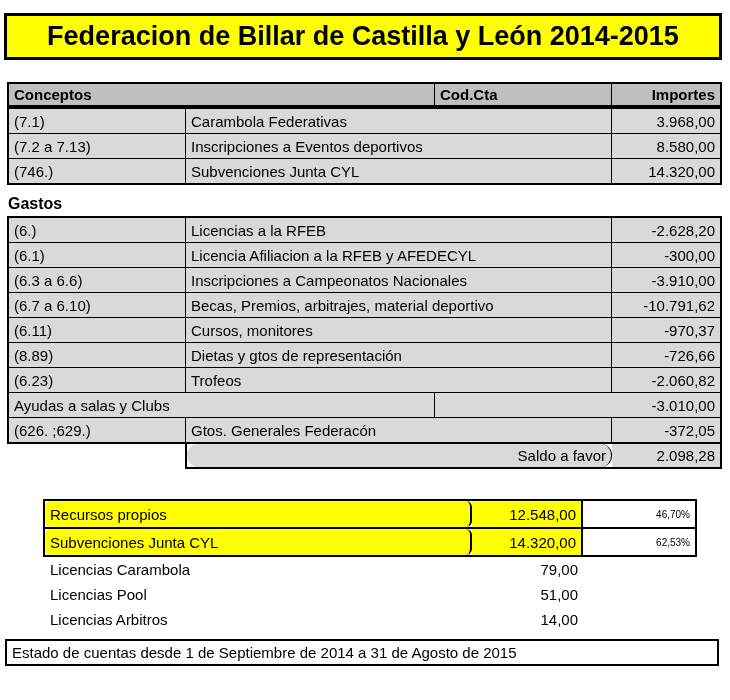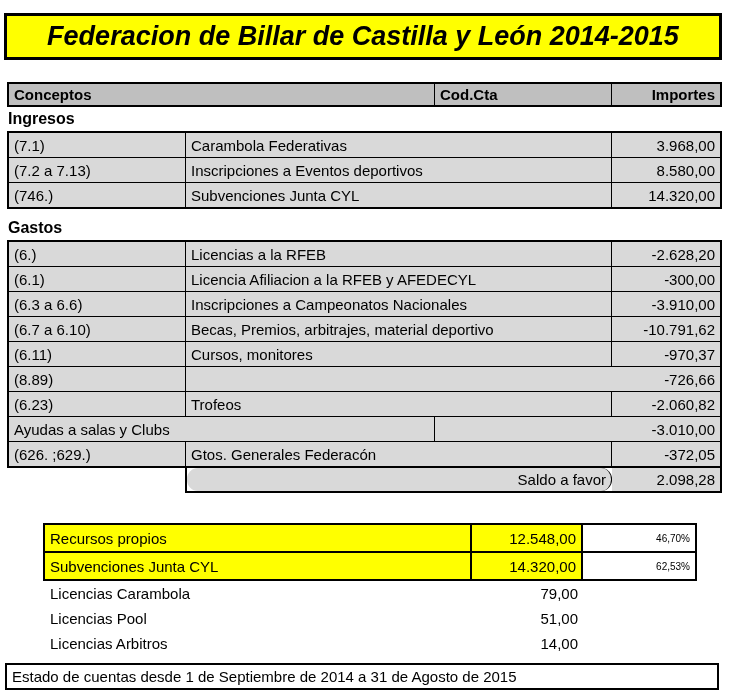--- a/index.html
+++ b/index.html
@@ -8,21 +8,21 @@
     position:relative; width:730px; height:700px; background:#ffffff;
     font-family:"Liberation Sans", sans-serif; color:#000; overflow:hidden;
   }
   
   .title-banner {
     margin:13px 0 0 4px; width:718px; height:47px; box-sizing:border-box;
     border:3px solid #000; background:#FFFF00;
     display:flex; align-items:center; justify-content:center;
   }
   .title-banner span {
-    font-weight:bold; font-style:italic; font-size:27px; white-space:nowrap;
+    font-weight:bold; font-size:27px; white-space:nowrap;
   }
   
   .tbl { margin-left:7px; width:715px; box-sizing:border-box; border:2px solid #000; }
   .header-tbl { margin-top:22px; }
   .row { display:flex; height:24px; border-bottom:1px solid #000; background:#D9D9D9; }
   .tbl .row:last-child { border-bottom:none; }
   .header-tbl .row { background:#BFBFBF; height:21px; }
   .cell {
     box-sizing:border-box; display:flex; align-items:center;
     padding:0 5px; font-size:15px; white-space:nowrap; overflow:hidden;
@@ -47,21 +47,21 @@
   .saldo-value {
     flex:1 1 auto; background:#D9D9D9; display:flex; align-items:center;
     justify-content:flex-end; padding:0 5px; font-size:15px;
   }
   
   .summary { margin:30px 0 0 43px; width:654px; box-sizing:border-box; border:2px solid #000; }
   .srow { display:flex; height:26px; border-bottom:2px solid #000; }
   .summary .srow:last-child { border-bottom:none; }
   .s-label {
     flex:0 0 427px; box-sizing:border-box; background:#FFFF00; border-right:2px solid #000;
-    display:flex; align-items:center; padding:0 5px; font-size:15px;
+    display:flex; align-items:center; padding:0 5px; font-size:15px;border-radius:6px;
   }
   .s-amount {
     flex:0 0 111px; box-sizing:border-box; background:#FFFF00; border-right:2px solid #000;
     display:flex; align-items:center; justify-content:flex-end; padding:0 5px; font-size:15px;
   }
   .s-percent {
     flex:1 1 auto; background:#fff; display:flex; align-items:center;
     justify-content:flex-end; padding:0 5px; font-size:10px;
   }
   
@@ -84,21 +84,20 @@
   </div>
 
   <div class="tbl header-tbl">
     <div class="row">
       <div class="cell c2 bold">Conceptos</div>
       <div class="cell c1 bold">Cod.Cta</div>
       <div class="cell c3 bold">Importes</div>
     </div>
   </div>
 
-  <div class="section-label lbl-ingresos">Ingresos</div>
 
   <div class="tbl">
     <div class="row">
       <div class="cell c1">(7.1)</div>
       <div class="cell c2">Carambola Federativas</div>
       <div class="cell c3">3.968,00</div>
     </div>
     <div class="row">
       <div class="cell c1">(7.2 a 7.13)</div>
       <div class="cell c2">Inscripciones a Eventos deportivos</div>
@@ -134,20 +133,21 @@
       <div class="cell c2">Becas, Premios, arbitrajes, material deportivo</div>
       <div class="cell c3">-10.791,62</div>
     </div>
     <div class="row">
       <div class="cell c1">(6.11)</div>
       <div class="cell c2">Cursos, monitores</div>
       <div class="cell c3">-970,37</div>
     </div>
     <div class="row">
       <div class="cell c1">(8.89)</div>
+      <div class="cell c2">Dietas y gtos de representación</div>
       <div class="cell c3">-726,66</div>
     </div>
     <div class="row">
       <div class="cell c1">(6.23)</div>
       <div class="cell c2">Trofeos</div>
       <div class="cell c3">-2.060,82</div>
     </div>
     <div class="row">
       <div class="cell c2">Ayudas a salas y Clubs</div>
       <div class="cell c3">-3.010,00</div>

